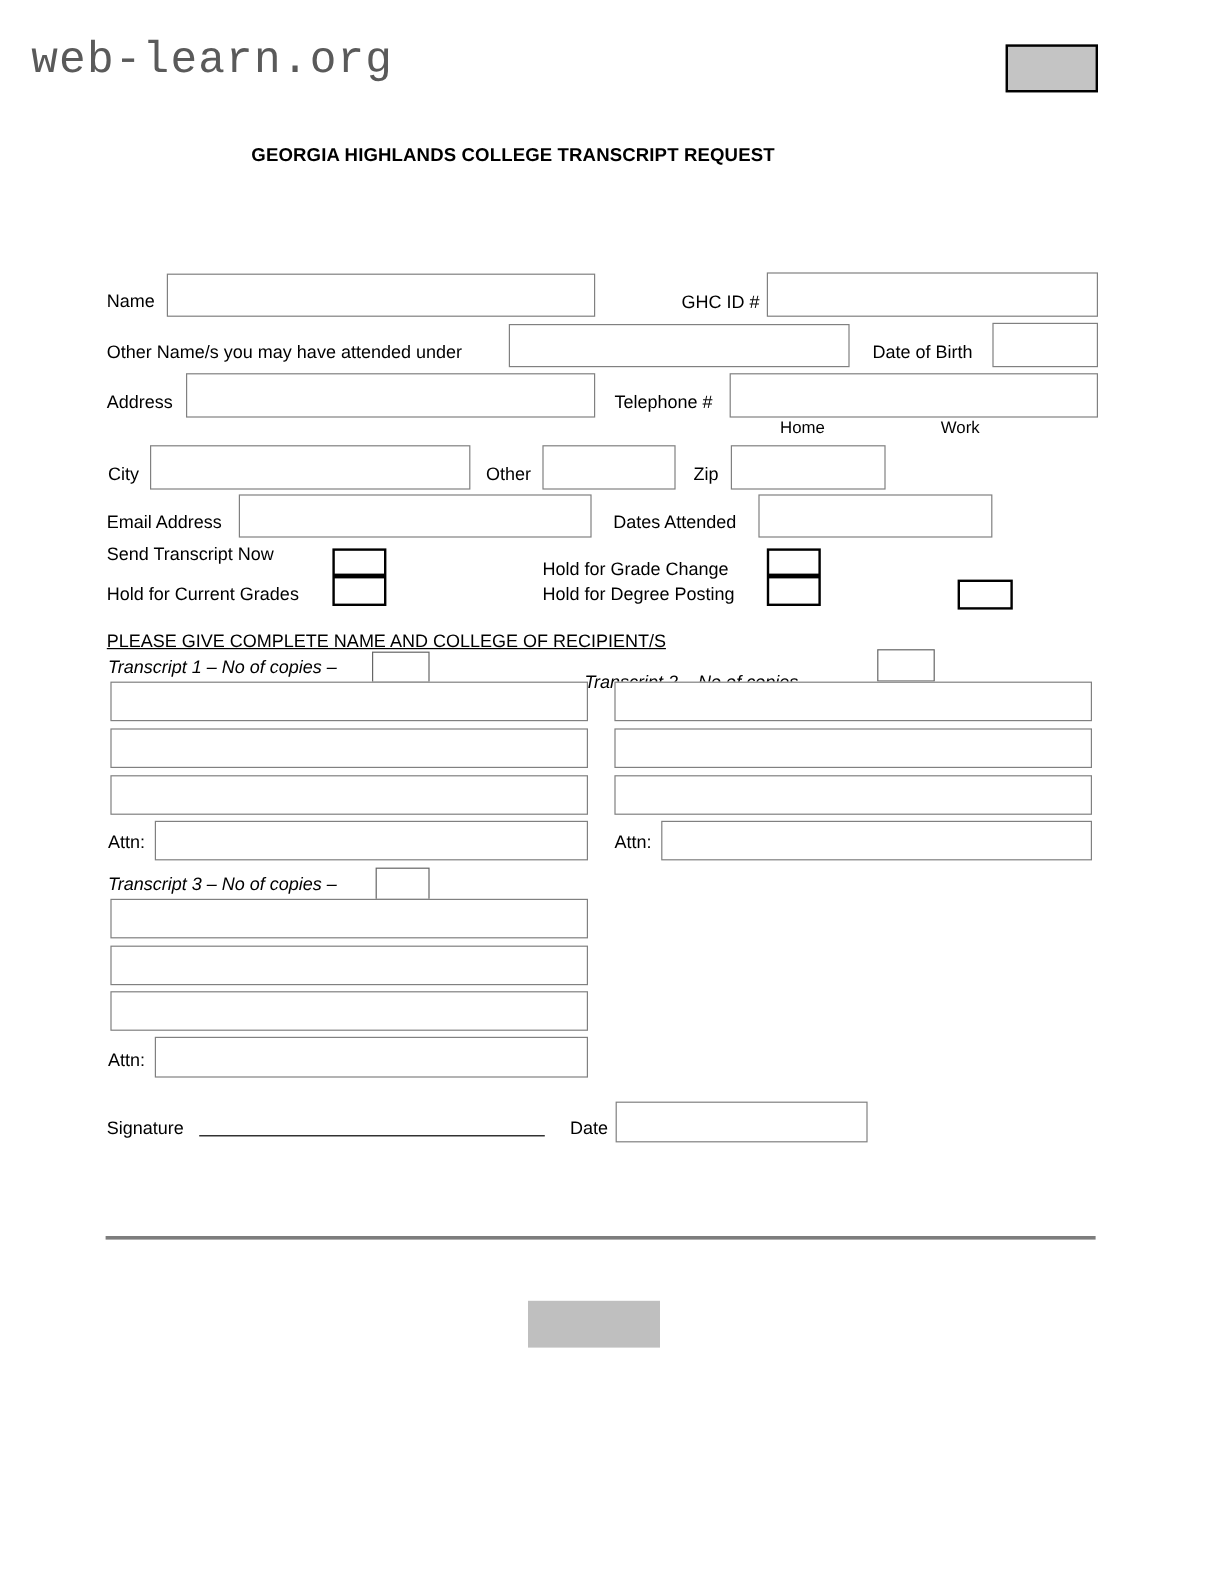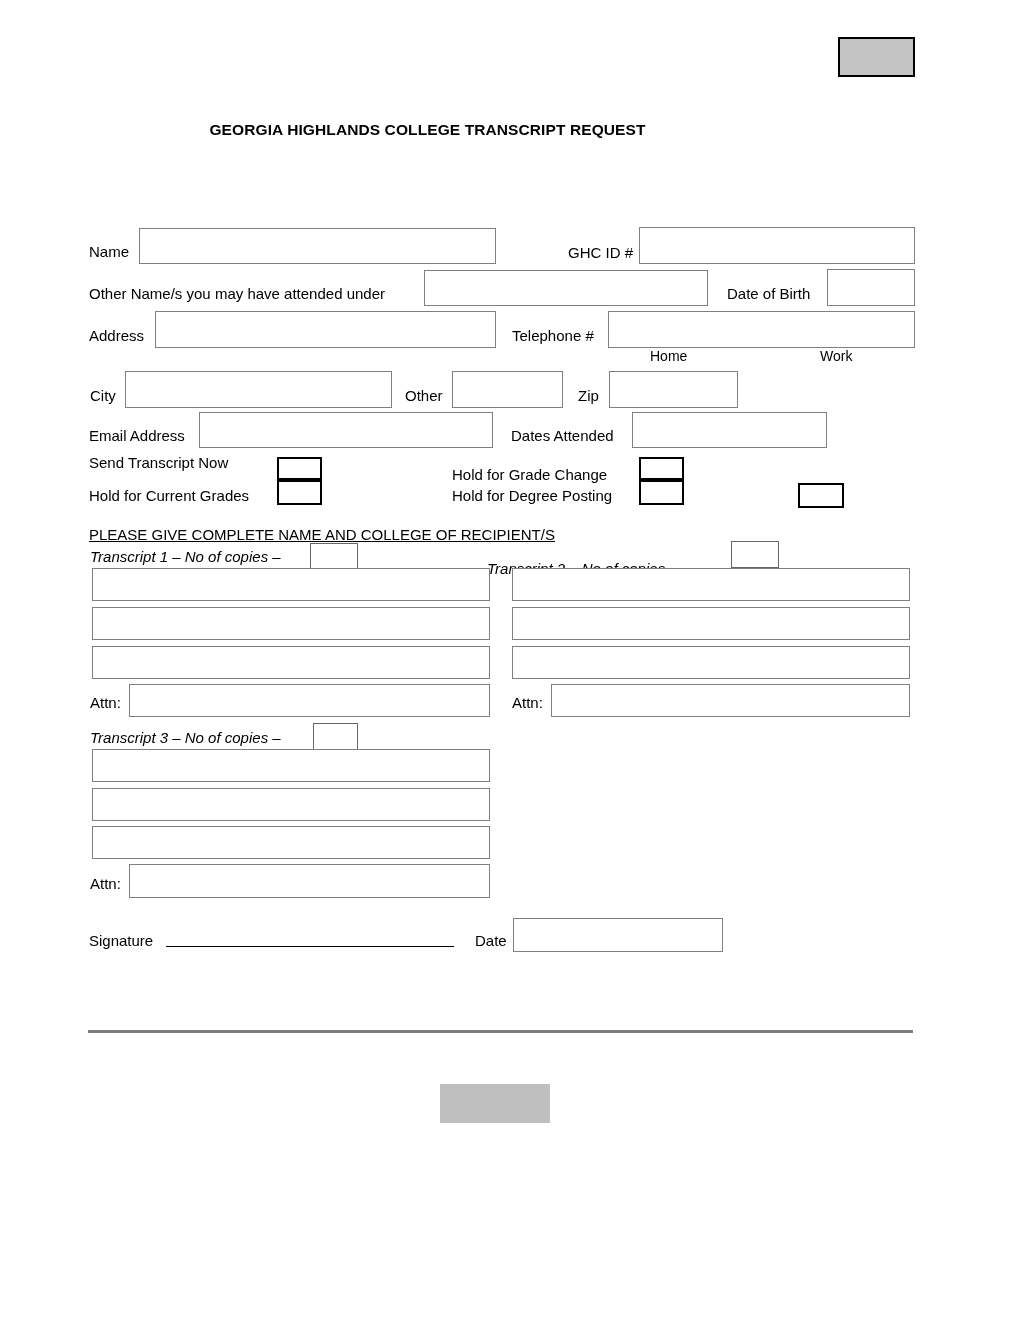--- a/index.html
+++ b/index.html
@@ -123,20 +123,21 @@
     position: absolute;
     left: 440px; top: 984px;
     width: 110px; height: 39px;
     background: #bfbfbf;
   }
 </style>
 </head>
 <body>
 
 <div id="site-header">
+  <div id="site-wordmark">web-learn.org</div>
   <div id="header-ad-slot"></div>
 </div>
 
 <div id="form-page">
 
   <div id="form-title">GEORGIA HIGHLANDS COLLEGE TRANSCRIPT REQUEST</div>
 
   <div class="lbl" style="left:89px; top:144px;">Name</div>
   <div class="box" style="left:139px; top:128px; width:357px; height:36px;"></div>
 
@@ -148,21 +149,21 @@
 
   <div class="lbl" style="left:727px; top:186px;">Date of Birth</div>
   <div class="box" style="left:827px; top:169px; width:88px; height:37px;"></div>
 
   <div class="lbl" style="left:89px; top:228px;">Address</div>
   <div class="box" style="left:155px; top:211px; width:341px; height:37px;"></div>
 
   <div class="lbl" style="left:512px; top:228px;">Telephone #</div>
   <div class="box" style="left:608px; top:211px; width:307px; height:37px;"></div>
   <div class="sublbl" style="left:650px; top:248px;">Home</div>
-  <div class="sublbl" style="left:820px; top:248px;">Work</div>
+  <div class="sublbl" style="left:784px; top:248px;">Work</div>
 
   <div class="lbl" style="left:90px; top:288px;">City</div>
   <div class="box" style="left:125px; top:271px; width:267px; height:37px;"></div>
 
   <div class="lbl" style="left:405px; top:288px;">Other</div>
   <div class="box" style="left:452px; top:271px; width:111px; height:37px;"></div>
 
   <div class="lbl" style="left:578px; top:288px;">Zip</div>
   <div class="box" style="left:609px; top:271px; width:129px; height:37px;"></div>
 

